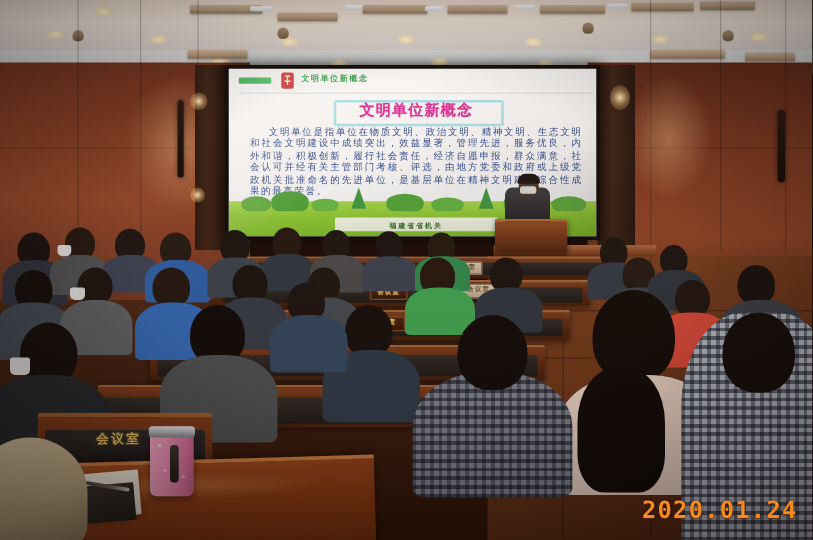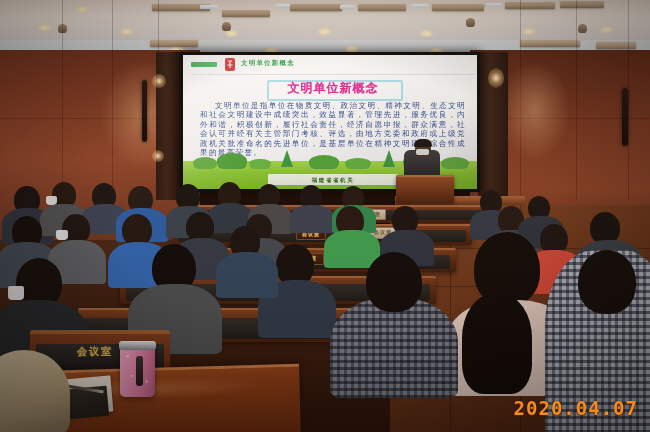--- a/index.html
+++ b/index.html
@@ -381,15 +381,15 @@
 
   <div class="cup-body"></div>
   <div class="cup-dots"></div>
   <div class="cup-handle"></div>
   <div class="cup-lid"></div>
 
   <div class="fg-person"></div>
 
   <div class="warmgrade"></div>
   <div class="vignette"></div>
-  <div class="datestamp">2020.04.07</div>
+  <div class="datestamp">2020.01.24</div>
 
 </div>
 
 </body></html>

